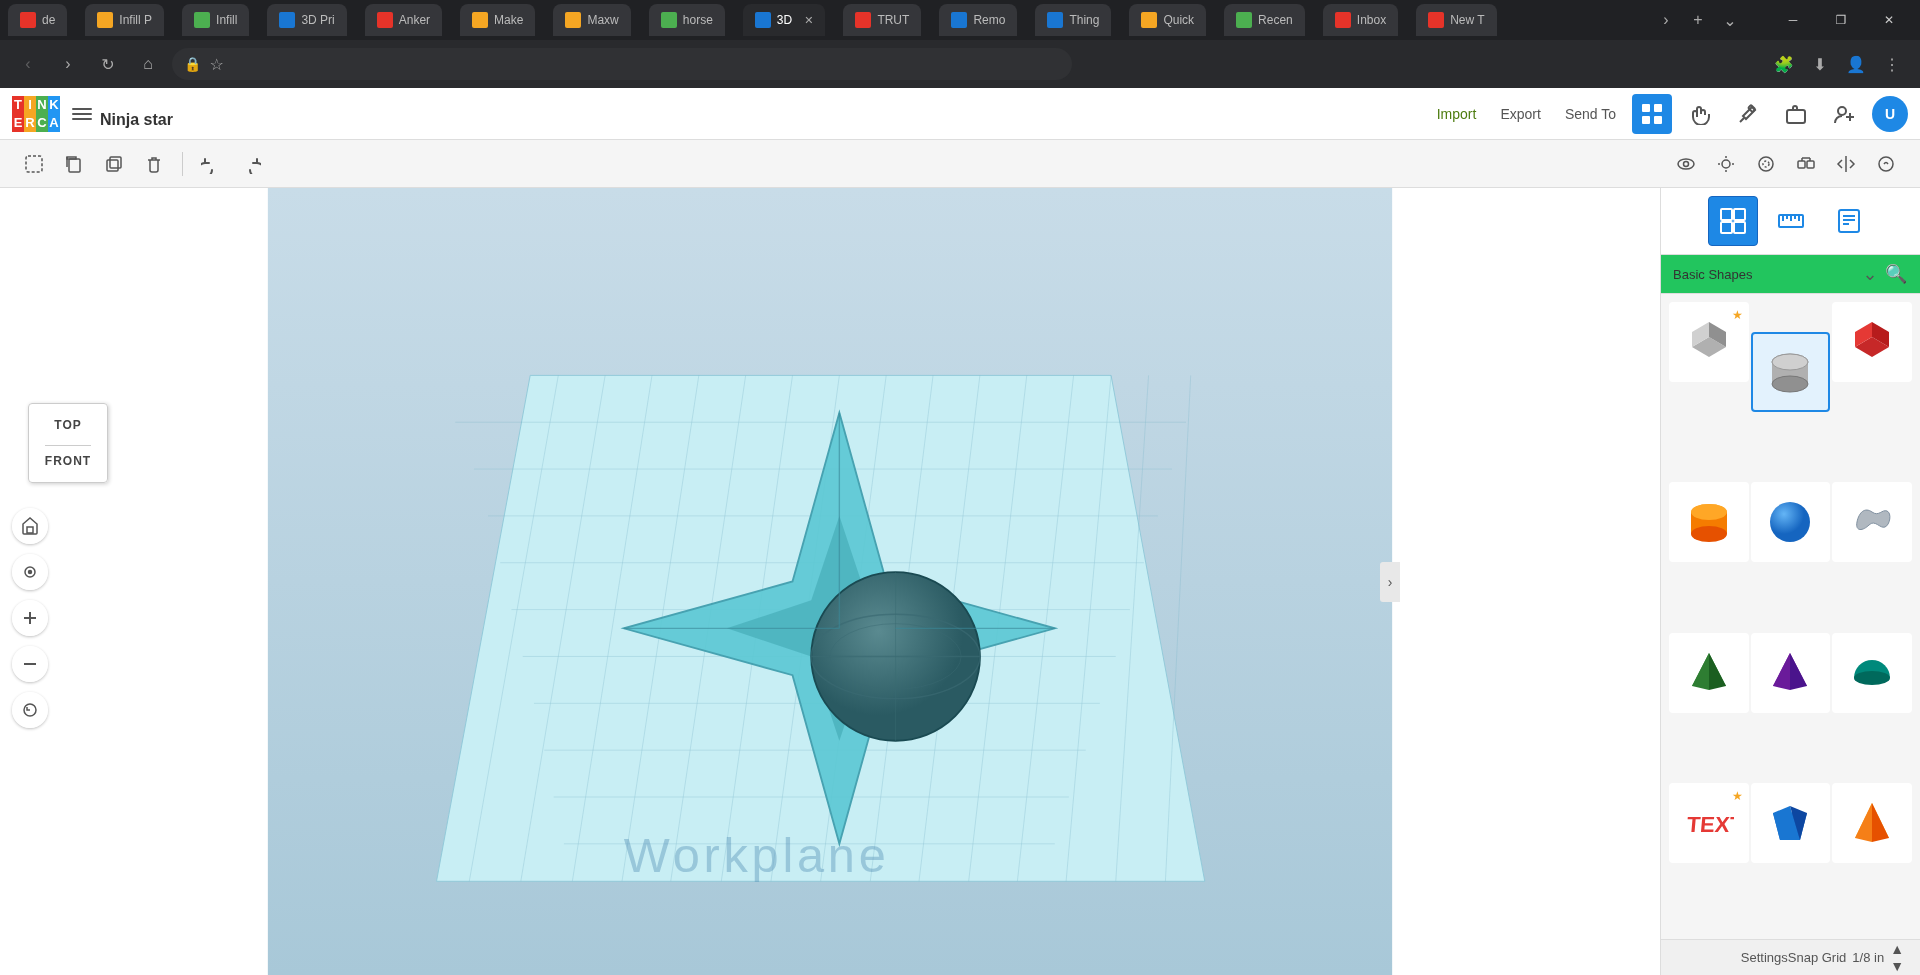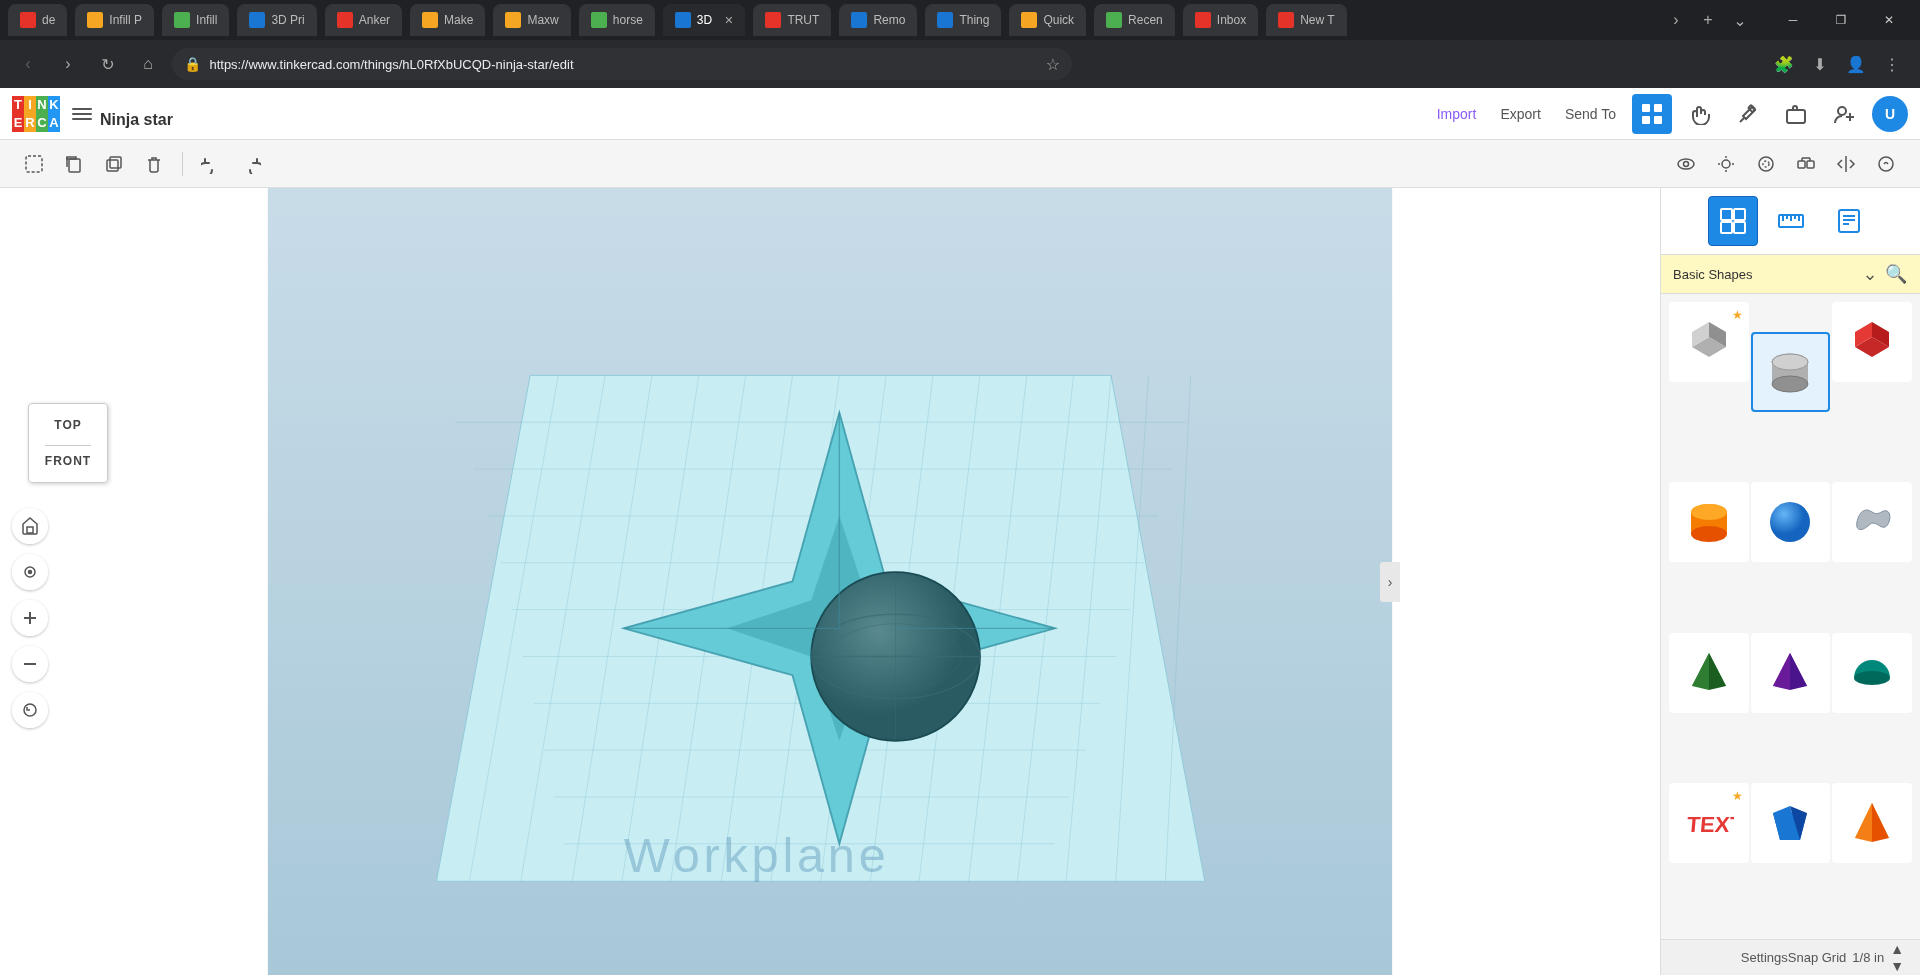--- a/index.html
+++ b/index.html
@@ -1,20 +1,20 @@
 <!DOCTYPE html>
 <html><head>
   <meta charset="utf-8">
   <style>
     * { margin: 0; padding: 0; box-sizing: border-box; }
     body { width: 1920px; height: 975px; overflow: hidden; font-family: Arial, sans-serif; background: #f0f0f0; }
 
     
     .browser-chrome { background: #202124; width: 100%; }
-    .tab-bar { display: flex; align-items: center; height: 40px; background: #202124; padding: 0 8px; gap: 8px; }
+    .tab-bar { display: flex; align-items: center; height: 40px; background: #202124; padding: 0 8px; gap: 18px; }
     .tab { display: flex; align-items: center; height: 32px; padding: 0 12px; border-radius: 8px 8px 0 0; font-size: 12px; color: #bbb; background: #35363a; cursor: pointer; max-width: 160px; gap: 6px; white-space: nowrap; overflow: hidden; }
     .tab.active { background: #292a2d; color: #fff; }
     .tab-favicon { width: 16px; height: 16px; border-radius: 2px; flex-shrink: 0; }
     .tab-close { margin-left: 6px; color: #aaa; font-size: 11px; }
     .tab-bar-controls { display: flex; align-items: center; gap: 4px; margin-left: auto; }
     .tab-bar-btn { width: 28px; height: 28px; display: flex; align-items: center; justify-content: center; color: #aaa; font-size: 16px; cursor: pointer; border-radius: 4px; }
     .window-controls { display: flex; align-items: center; gap: 2px; margin-left: 8px; }
     .win-btn { width: 46px; height: 40px; display: flex; align-items: center; justify-content: center; color: #ccc; font-size: 12px; cursor: pointer; }
 
     .address-bar-row { display: flex; align-items: center; height: 48px; background: #292a2d; padding: 0 12px; gap: 8px; }
@@ -52,21 +52,21 @@
     .view-cube-inner { width: 80px; height: 80px; background: rgba(255,255,255,0.85); border: 1px solid #ccc; border-radius: 4px; display: flex; flex-direction: column; align-items: center; justify-content: space-around; padding: 8px; cursor: pointer; box-shadow: 1px 1px 4px rgba(0,0,0,0.2); }
     .view-cube-top { font-size: 12px; font-weight: 700; color: #444; letter-spacing: 1px; }
     .view-cube-front { font-size: 12px; font-weight: 700; color: #444; letter-spacing: 1px; border-top: 1px solid #ccc; padding-top: 8px; }
 
     
     .viewport { flex: 1; position: relative; overflow: hidden; background: #ffffff; }
 
     
     .right-panel { width: 260px; background: #f5f5f5; border-left: 1px solid #ddd; display: flex; flex-direction: column; overflow: hidden; }
     .action-btn { font-size: 13px; color: #555; cursor: pointer; padding: 4px 8px; border-radius: 4px; }
-    .shapes-category { display: flex; align-items: center; padding: 8px 12px; background: #fef9c3; border-bottom: 1px solid #ddd; gap: 8px; }
+    .shapes-category { display: flex; align-items: center; padding: 8px 12px; background: #22c55e; border-bottom: 1px solid #ddd; gap: 8px; }
     .shapes-category-label { font-size: 13px; color: #333; flex: 1; }
     .shapes-grid { display: grid; grid-template-columns: repeat(3, 1fr); gap: 2px; padding: 8px; overflow-y: auto; flex: 1; }
     .shape-item { display: flex; flex-direction: column; align-items: center; justify-content: center; height: 80px; border-radius: 4px; cursor: pointer; position: relative; background: #fff; border: 2px solid transparent; }
     .shape-item.selected { border-color: #1e88e5; background: #e3f2fd; }
     .shape-item .star { position: absolute; top: 4px; right: 4px; color: #f5a623; font-size: 12px; }
 
     
     .bottom-bar { display: flex; align-items: center; justify-content: flex-end; height: 36px; background: #f0f0f0; border-top: 1px solid #ddd; padding: 0 16px; }
     .bottom-bar-label { font-size: 13px; color: #555; }
     .snap-grid { display: flex; align-items: center; gap: 6px; }
@@ -167,21 +167,20 @@
     </div>
   </div>
 
   <div class="address-bar-row">
     <div class="nav-btn disabled">‹</div>
     <div class="nav-btn">›</div>
     <div class="nav-btn">↻</div>
     <div class="nav-btn">⌂</div>
     <div class="address-bar">
       <span style="color:#aaa; font-size:14px;">🔒</span>
-      <span class="address-bar-url">https://www.tinkercad.com/things/hL0RfXbUCQD-ninja-star/edit</span>
       <span style="color:#aaa; font-size:16px;">☆</span>
     </div>
     <div class="address-bar-right">
       <div class="toolbar-btn" style="color:#aaa;">🧩</div>
       <div class="toolbar-btn" style="color:#aaa;">⬇</div>
       <div class="toolbar-btn" style="color:#aaa;">👤</div>
       <div class="toolbar-btn" style="color:#aaa;">⋮</div>
     </div>
   </div>
 </div>
@@ -205,21 +204,21 @@
       <div class="app-menu-icon">
         <div class="app-menu-line"></div>
         <div class="app-menu-line"></div>
         <div class="app-menu-line"></div>
       </div>
       <span class="app-title">Ninja star</span>
     </div>
 
     <div class="app-header-right">
 
-      <button class="action-btn" style="background:transparent; border:none; font-size:14px; cursor:pointer; color:#8b5cf6;">Import</button>
+      <button class="action-btn" style="background:transparent; border:none; font-size:14px; cursor:pointer; color:#4d7c0f;">Import</button>
       <button class="action-btn" style="background:transparent; border:none; font-size:14px; cursor:pointer; color:#555;">Export</button>
       <button class="action-btn" style="background:transparent; border:none; font-size:14px; cursor:pointer; color:#555;">Send To</button>
 
       <div class="header-icon-btn active">
         <svg width="22" height="22" viewBox="0 0 22 22" fill="white">
           <rect x="1" y="1" width="8" height="8" rx="1"></rect>
           <rect x="13" y="1" width="8" height="8" rx="1"></rect>
           <rect x="1" y="13" width="8" height="8" rx="1"></rect>
           <rect x="13" y="13" width="8" height="8" rx="1"></rect>
         </svg>

